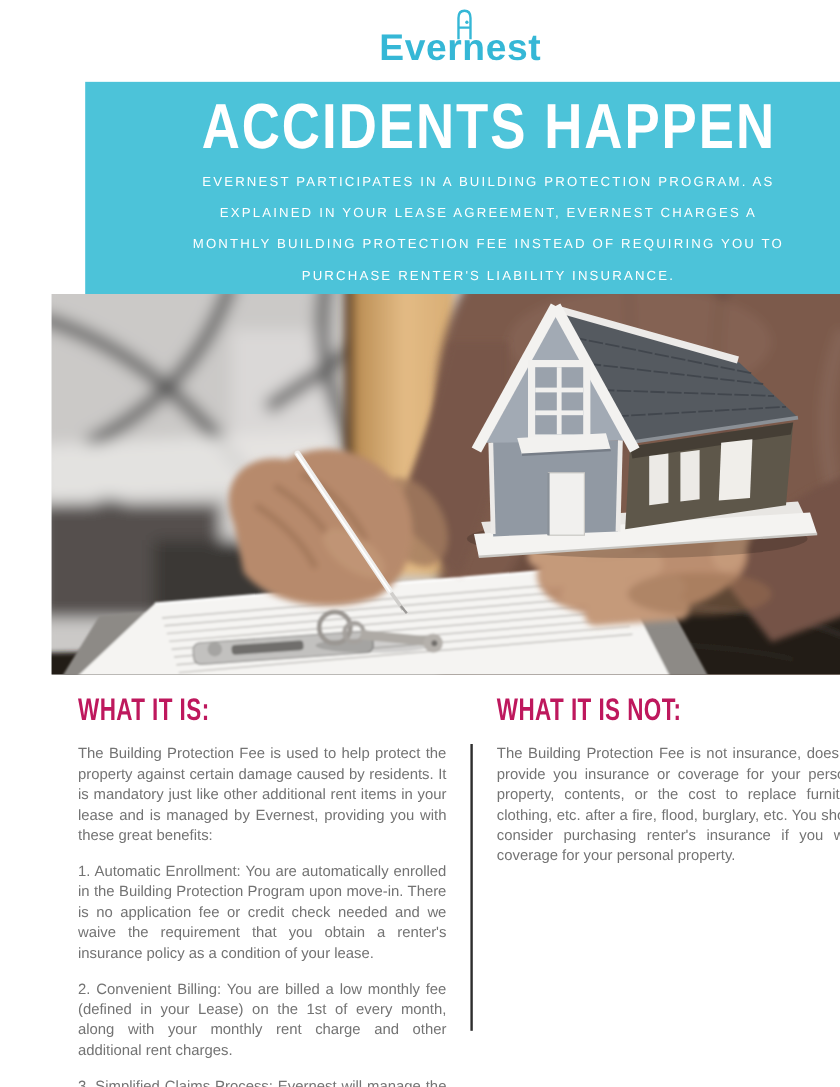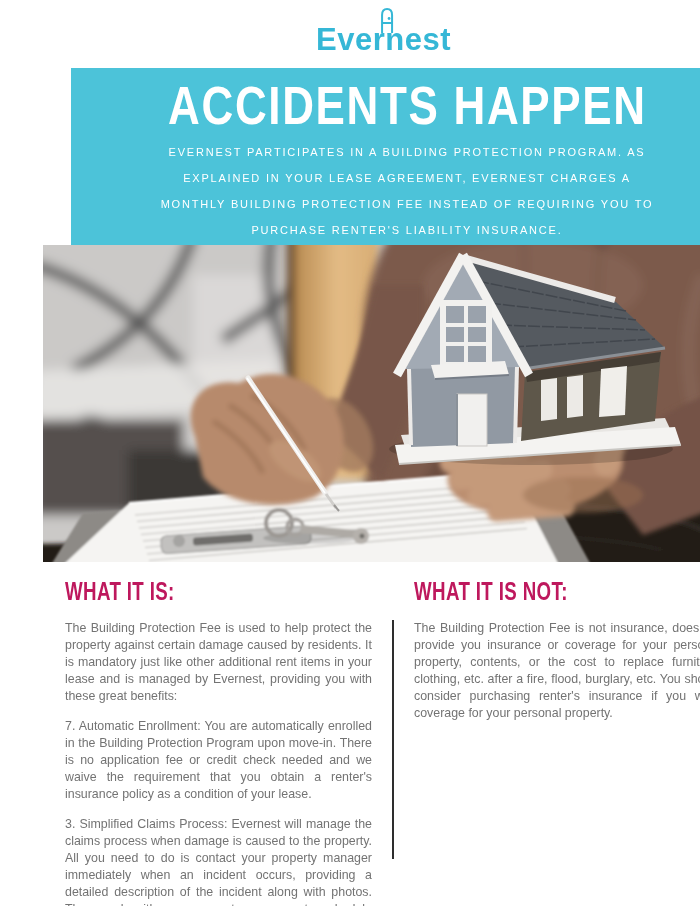--- a/index.html
+++ b/index.html
@@ -227,21 +227,22 @@
       </g>
     </svg>
   </div>
 
   <div class="content">
     <div class="v-divider"></div>
     <div class="columns">
       <div class="col">
         <h2 class="col-heading"><span class="squeeze">WHAT IT IS:</span></h2>
         <p>The Building Protection Fee is used to help protect the property against certain damage caused by residents. It is mandatory just like other additional rent items in your lease and is managed by Evernest, providing you with these great benefits:</p>
-        <p>7. Automatic Enrollment: You are automatically enrolled in the Building Protection Program upon move-in. There is no application fee or credit check needed and we waive the requirement that you obtain a renter's insurance policy as a condition of your lease.</p>
+        <p>1. Automatic Enrollment: You are automatically enrolled in the Building Protection Program upon move-in. There is no application fee or credit check needed and we waive the requirement that you obtain a renter's insurance policy as a condition of your lease.</p>
+        <p>2. Convenient Billing: You are billed a low monthly fee (defined in your Lease) on the 1st of every month, along with your monthly rent charge and other additional rent charges.</p>
         <p>3. Simplified Claims Process: Evernest will manage the claims process when damage is caused to the property. All you need to do is contact your property manager immediately when an incident occurs, providing a detailed description of the incident along with photos. Then work with your property manager to schedule necessary inspections.</p>
       </div>
       <div class="col">
         <h2 class="col-heading"><span class="squeeze">WHAT IT IS NOT:</span></h2>
         <p>The Building Protection Fee is not insurance, does not provide you insurance or coverage for your personal property, contents, or the cost to replace furniture, clothing, etc. after a fire, flood, burglary, etc. You should consider purchasing renter's insurance if you want coverage for your personal property.</p>
 
       </div>
     </div>
   </div>
 

